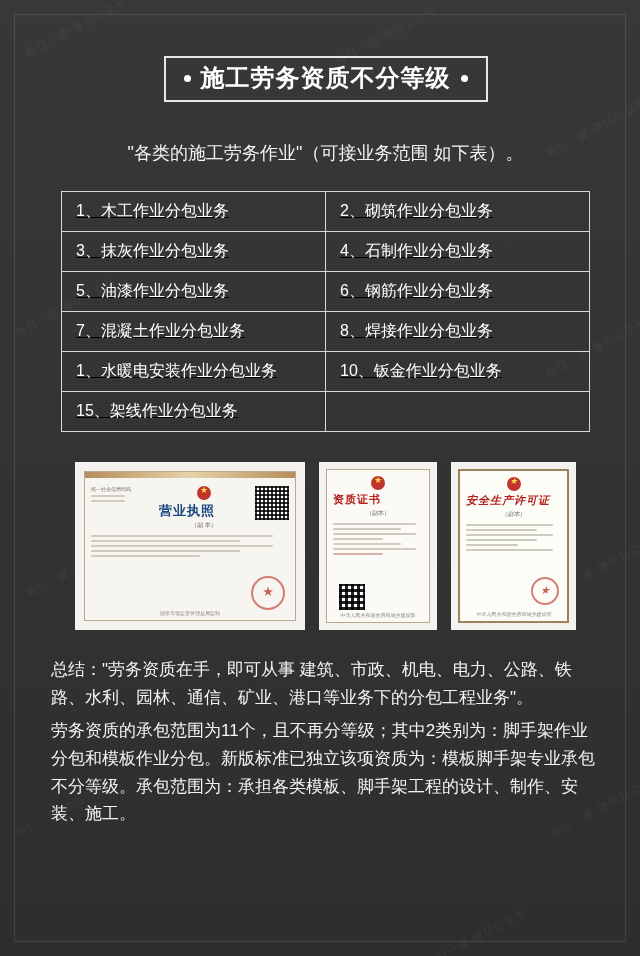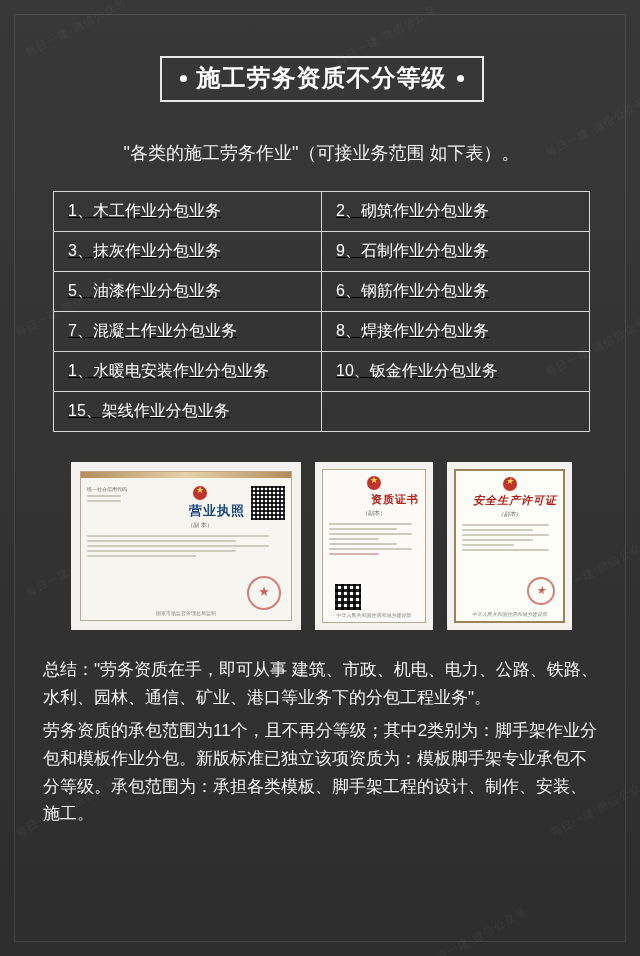--- a/index.html
+++ b/index.html
@@ -40,21 +40,21 @@
   .wm {
     position: absolute;
     color: rgba(255,255,255,0.055);
     font-size: 11px;
     letter-spacing: 1px;
     transform: rotate(-28deg);
     white-space: nowrap;
   }
   .content {
     position: absolute;
-    left: 3px; right: 0; top: 0;
+    left: 11px; right: 0; top: 0;
     padding: 0 40px;
     box-sizing: border-box;
   }
 
   
   .title-wrap {
     margin-top: 56px;
     display: flex;
     justify-content: center;
   }
@@ -148,21 +148,21 @@
   .emblem::after {
     content: "★";
     position: absolute;
     left: 0; right: 0; top: -3px;
     text-align: center;
     font-size: 9px;
     color: #ffd84d;
     line-height: 14px;
   }
   .cert-title {
-    text-align: right;
+    text-align: left;
     font-size: 11px;
     font-weight: bold;
     color: #b3231d;
     letter-spacing: 1px;
     line-height: 1.2;
   }
   .cert.c1 .cert-title { font-size: 13px; color: #19467f; }
   .cert-sub {
     text-align: center;
     font-size: 6px;
@@ -258,21 +258,21 @@
     <div class="lead">"各类的施工劳务作业"（可接业务范围 如下表）。</div>
 
     <table class="table">
       <tbody>
           <tr>
         <td>1、木工作业分包业务</td>
         <td>2、砌筑作业分包业务</td>
       </tr>
       <tr>
         <td>3、抹灰作业分包业务</td>
-        <td>9、石制作业分包业务</td>
+        <td>4、石制作业分包业务</td>
       </tr>
       <tr>
         <td>5、油漆作业分包业务</td>
         <td>6、钢筋作业分包业务</td>
       </tr>
       <tr>
         <td>7、混凝土作业分包业务</td>
         <td>8、焊接作业分包业务</td>
       </tr>
       <tr>

